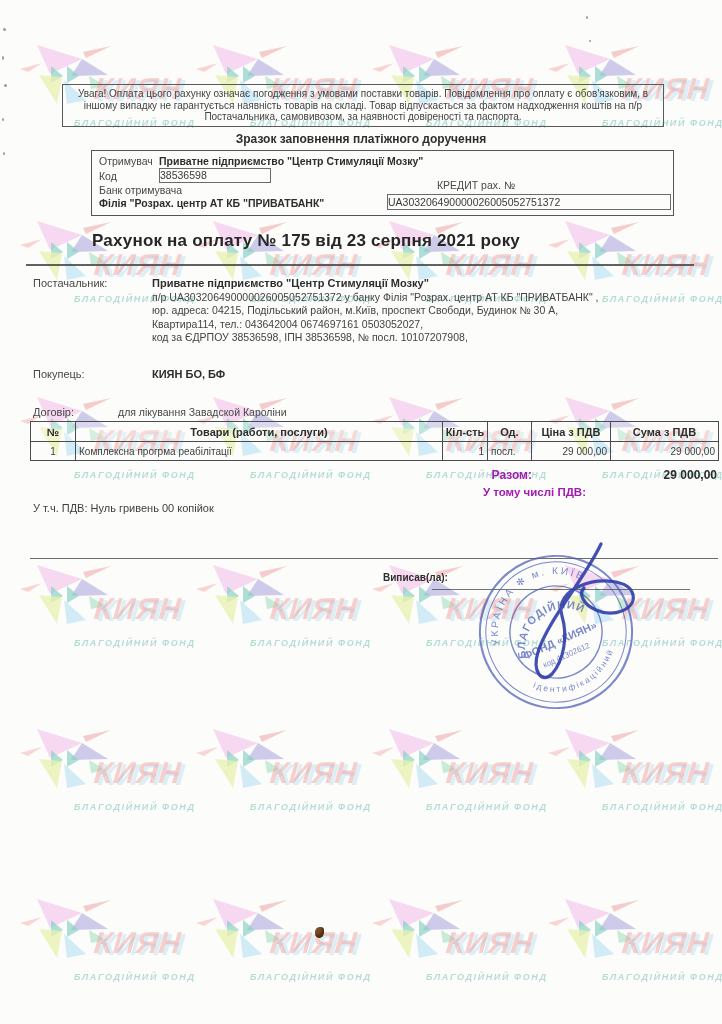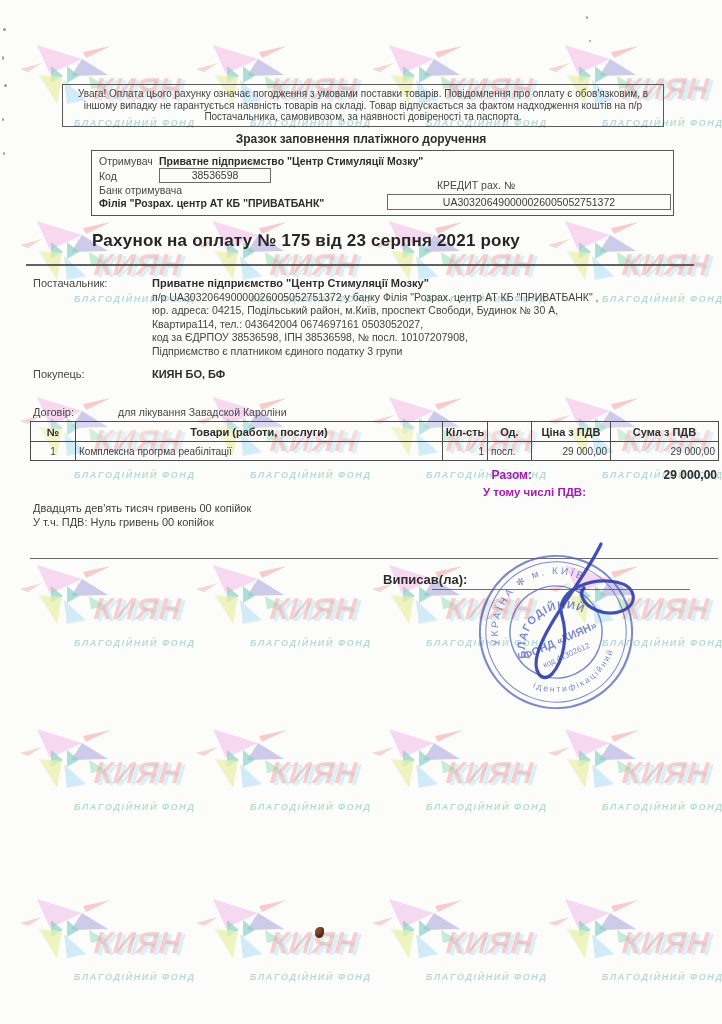--- a/index.html
+++ b/index.html
@@ -31,21 +31,21 @@
     left:62px;top:84px;width:584px;
     border:1px solid #5a5a5a;padding:3px 8px;
     font-size:10px;line-height:11.6px;text-align:center;color:#424242;
   }
   .sample-heading{left:0;top:132px;width:722px;text-align:center;
     font-size:12px;font-weight:700;color:#2e2e2e;}
   .payment-box{left:91px;top:150px;width:581px;height:64px;border:1px solid #555;}
   .pb-label{position:absolute;font-size:10.5px;color:#474747;}
   .pb-name{position:absolute;font-size:10.5px;font-weight:700;color:#2d2d2d;}
   .pb-field{position:absolute;border:1px solid #6a6a6a;font-size:10.5px;
-    text-align:center;color:#3a3a3a;}
+    text-align:left;color:#3a3a3a;}
   .title{left:0;top:231px;width:612px;text-align:center;
     font-size:17px;font-weight:700;color:#262626;letter-spacing:.2px;}
   .rule{background:#454545;}
   .label{font-size:11px;color:#474747;}
   .val-bold{font-size:11px;font-weight:700;color:#2d2d2d;}
   .supplier-lines{font-size:10.5px;line-height:13.4px;color:#434343;}
   .contract-val{font-size:10.5px;color:#474747;}
   table.items{
     position:absolute;left:30px;top:421px;width:688px;
     border-collapse:collapse;table-layout:fixed;
@@ -54,21 +54,21 @@
     border:1px solid #4c4c4c;font-size:11px;font-weight:700;color:#2d2d2d;
     height:19px;padding:0 2px;text-align:center;background:rgba(252,252,250,.25);
   }
   table.items td{
     border:1px solid #4c4c4c;font-size:10px;color:#3d3d3d;height:18px;padding:0 3px;
   }
   .c-num{text-align:center;} .c-left{text-align:left;} .c-right{text-align:right;}
   .tot-label{font-size:12px;font-weight:700;color:#a21caf;text-align:right;}
   .tot-value{font-size:12px;font-weight:700;color:#2b2b2b;text-align:right;}
   .summary{left:33px;top:502px;font-size:11px;line-height:13.5px;color:#3f3f3f;}
-  .issued{left:366px;top:572px;font-size:13px;font-weight:700;color:#2d2d2d;padding-left:17px;}
+  .issued{left:366px;top:572px;font-size:10px;font-weight:700;color:#2d2d2d;padding-left:17px;}
   .stamp-wrap{left:472px;top:548px;width:168px;height:168px;}
   .stamp-wrap svg{overflow:visible;}
   .speck{left:315px;top:927px;width:9px;height:11px;background:#7c4a28;
     border-radius:55% 40% 60% 50%;box-shadow:inset -2px -3px 2px #54300f;}
   .dot{position:absolute;border-radius:50%;background:#9a9a96;}
 </style>
 </head>
 <body>
 
 <div class="page">
@@ -489,21 +489,20 @@
     <div class="abs title">Рахунок на оплату № 175 від 23 серпня 2021 року</div>
     <div class="abs rule" style="left:26px;top:264px;width:668px;height:2px;opacity:.85;"></div>
 
     <span class="abs label" style="left:33px;top:277px;">Постачальник:</span>
     <span class="abs val-bold" style="left:152px;top:277px;">Приватне підприємство  "Центр Стимуляції Мозку"</span>
     <div class="abs supplier-lines" style="left:152px;top:291px;width:540px;">
       <div>п/р UA303206490000026005052751372 у банку Філія "Розрах. центр АТ КБ "ПРИВАТБАНК" ,</div>
       <div>юр. адреса: 04215, Подільський район, м.Київ, проспект Свободи, Будинок № 30 А,</div>
       <div>Квартира114, тел.: 043642004 0674697161 0503052027,</div>
       <div>код за ЄДРПОУ 38536598, ІПН 38536598, № посл. 10107207908,</div>
-      <div>Підприємство є платником єдиного податку 3 групи</div>
     </div>
 
     <span class="abs label" style="left:33px;top:368px;">Покупець:</span>
     <span class="abs val-bold" style="left:152px;top:368px;">КИЯН БО, БФ</span>
 
     <span class="abs label" style="left:33px;top:406px;">Договір:</span>
     <span class="abs contract-val" style="left:118px;top:406px;">для лікування Завадской Кароліни</span>
 
     <table class="items">
       <colgroup>
@@ -534,21 +533,20 @@
           <td class="c-right">29 000,00</td>
         </tr>
       </tbody>
     </table>
 
     <span class="abs tot-label" style="left:420px;top:468px;width:112px;">Разом:</span>
     <span class="abs tot-value" style="left:560px;top:468px;width:157px;">29 000,00</span>
     <span class="abs tot-label" style="left:400px;top:486px;width:186px;font-size:11.5px;">У тому числі ПДВ:</span>
 
     <div class="abs summary">
-      <div>Двадцять дев'ять  тисяч гривень 00 копійок</div>
       <div>У т.ч. ПДВ: Нуль гривень 00 копійок</div>
     </div>
 
     <div class="abs rule" style="left:30px;top:558px;width:688px;height:1px;opacity:.8;"></div>
     <span class="abs issued">Виписав(ла):</span>
     <div class="abs rule" style="left:432px;top:589px;width:258px;height:1px;opacity:.75;"></div>
 
     <div class="abs stamp-wrap">
       <svg width="168" height="168" viewBox="0 0 168 168">
         <g transform="rotate(-24 84 84)" opacity="0.72">

